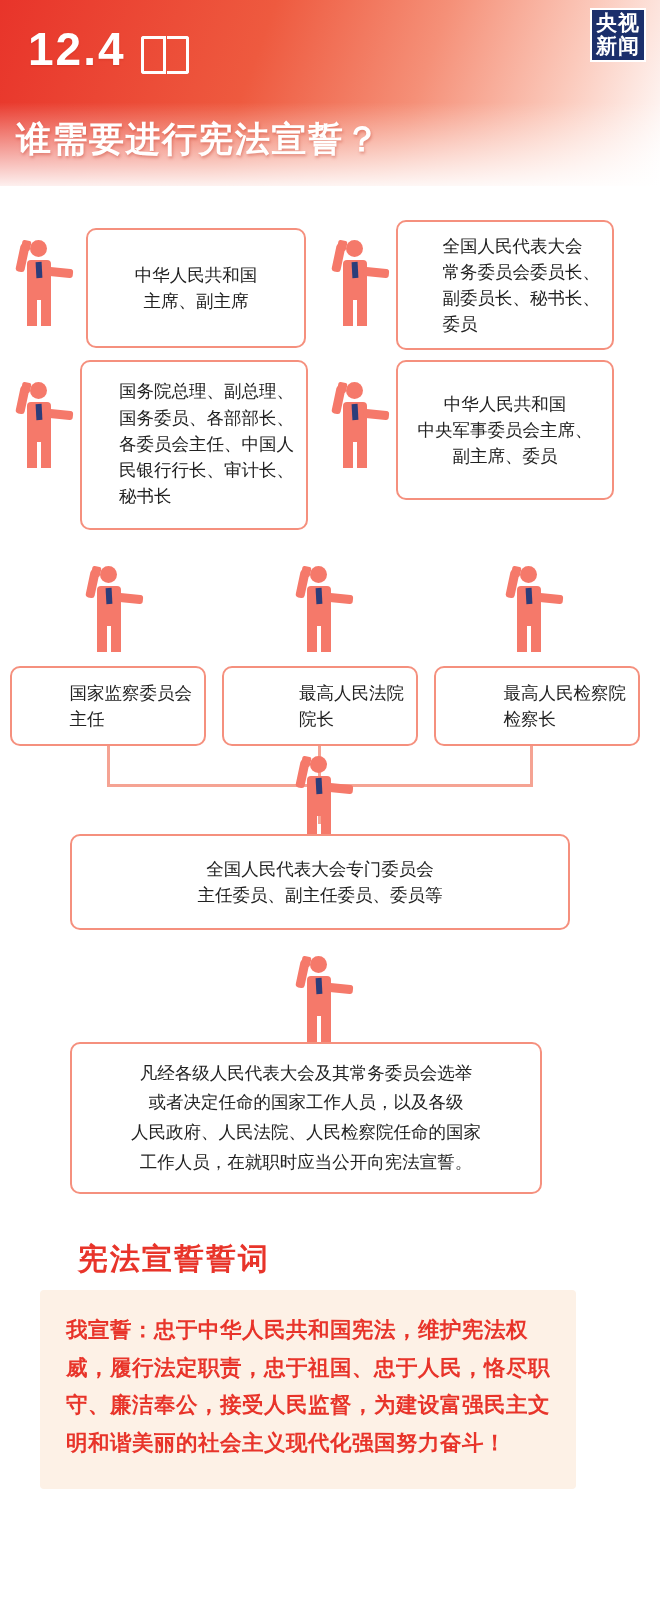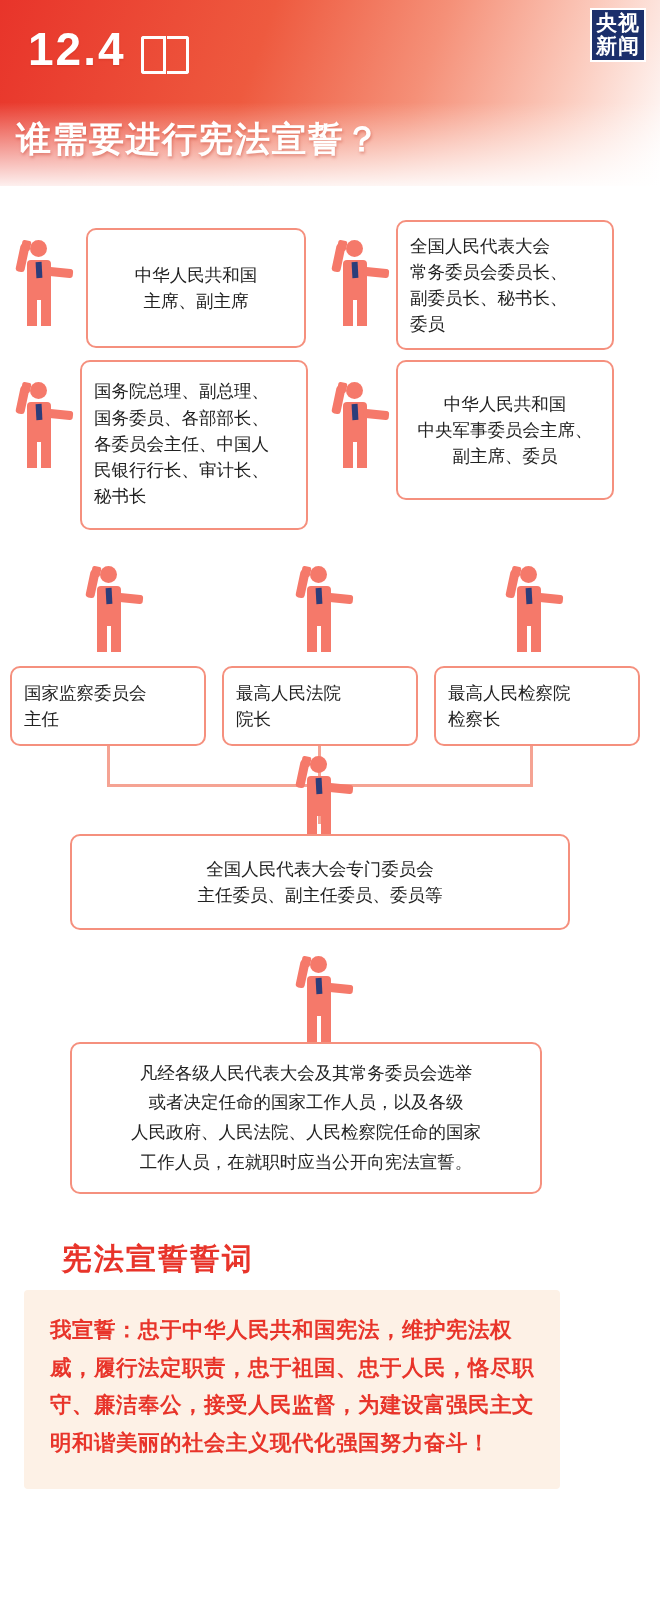--- a/index.html
+++ b/index.html
@@ -113,20 +113,21 @@
     box-sizing: border-box;
     border: 2px solid #f5907e;
     border-radius: 10px;
     background: #ffffff;
     color: #222222;
     font-size: 17.5px;
     line-height: 1.5;
     padding: 10px 12px;
     text-align: center;
     font-family: "Liberation Serif", "DejaVu Serif", serif;
+    justify-content: flex-end;
   }
   .node.left-align { text-align: left; }
 
   
   .person {
     position: absolute;
     width: 56px;
     height: 86px;
   }
   .person .head {
@@ -185,21 +186,21 @@
   
   .conn {
     position: absolute;
     background: #f5a393;
   }
 
   
   .oath-section {
     position: relative;
     width: 584px;
-    padding: 0 0 60px 0;
+    padding: 0 0 60px 16px;
     background: #ffffff;
   }
   .oath-title {
     margin: 0;
     padding: 18px 0 10px 62px;
     color: #e8342a;
     font-family: "Liberation Sans", sans-serif;
     font-weight: bold;
     font-size: 30px;
     letter-spacing: 2px;

